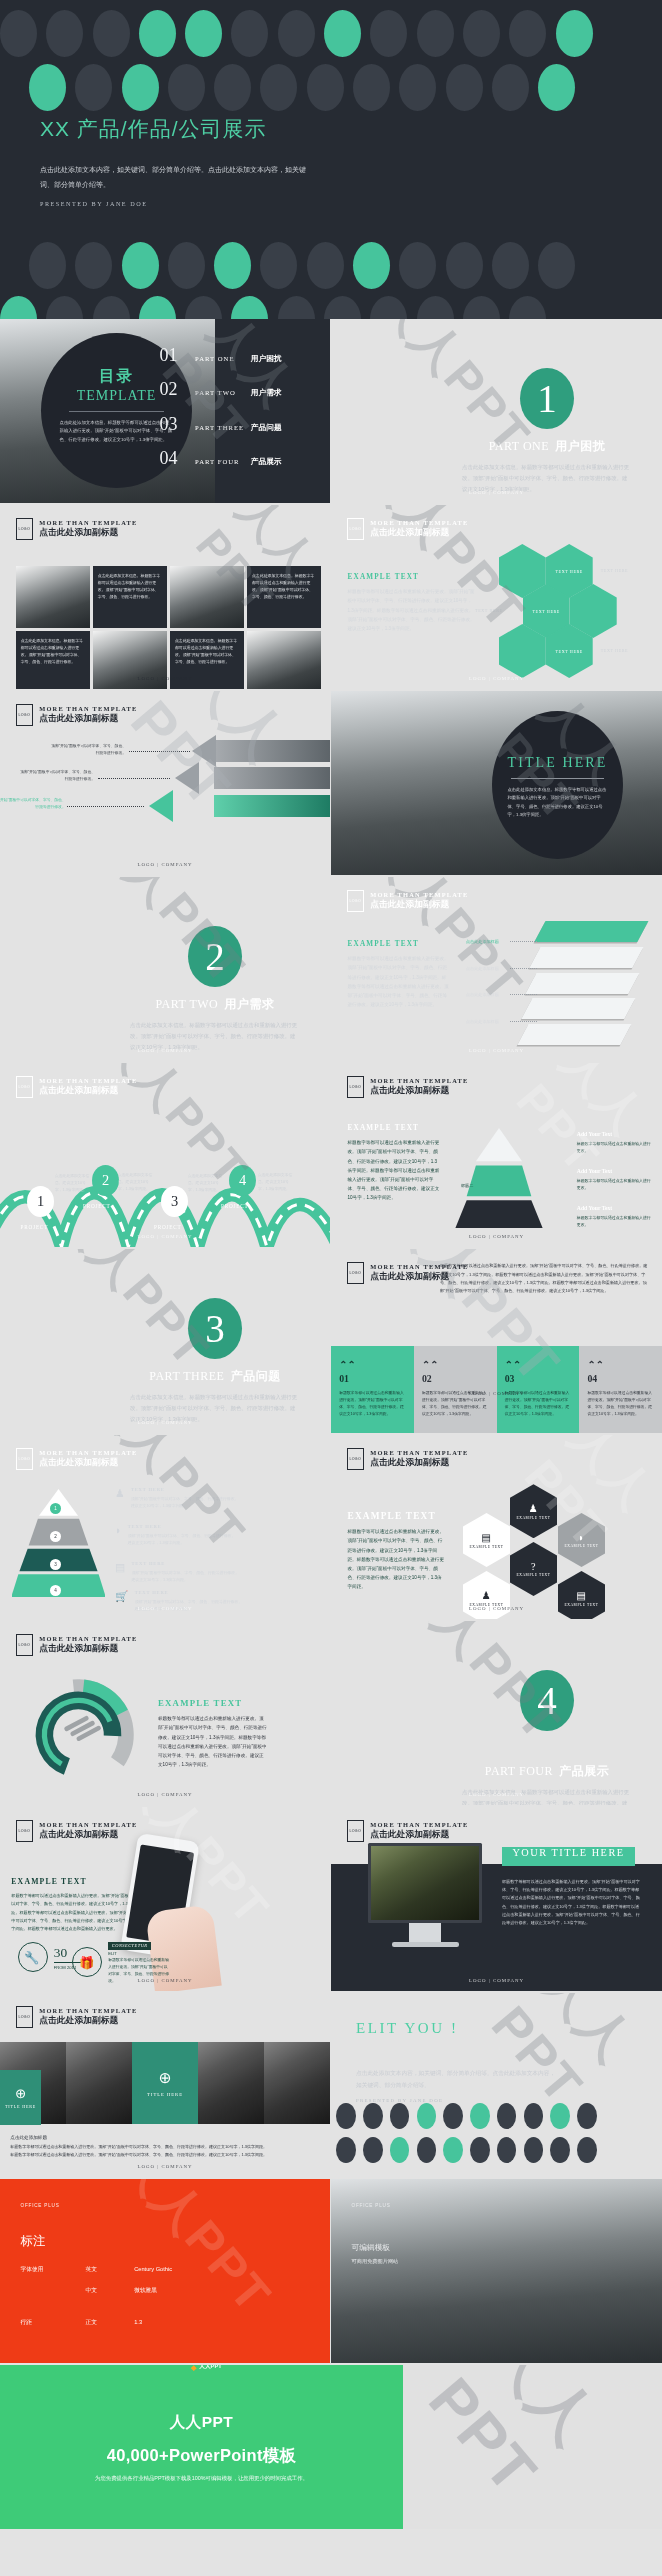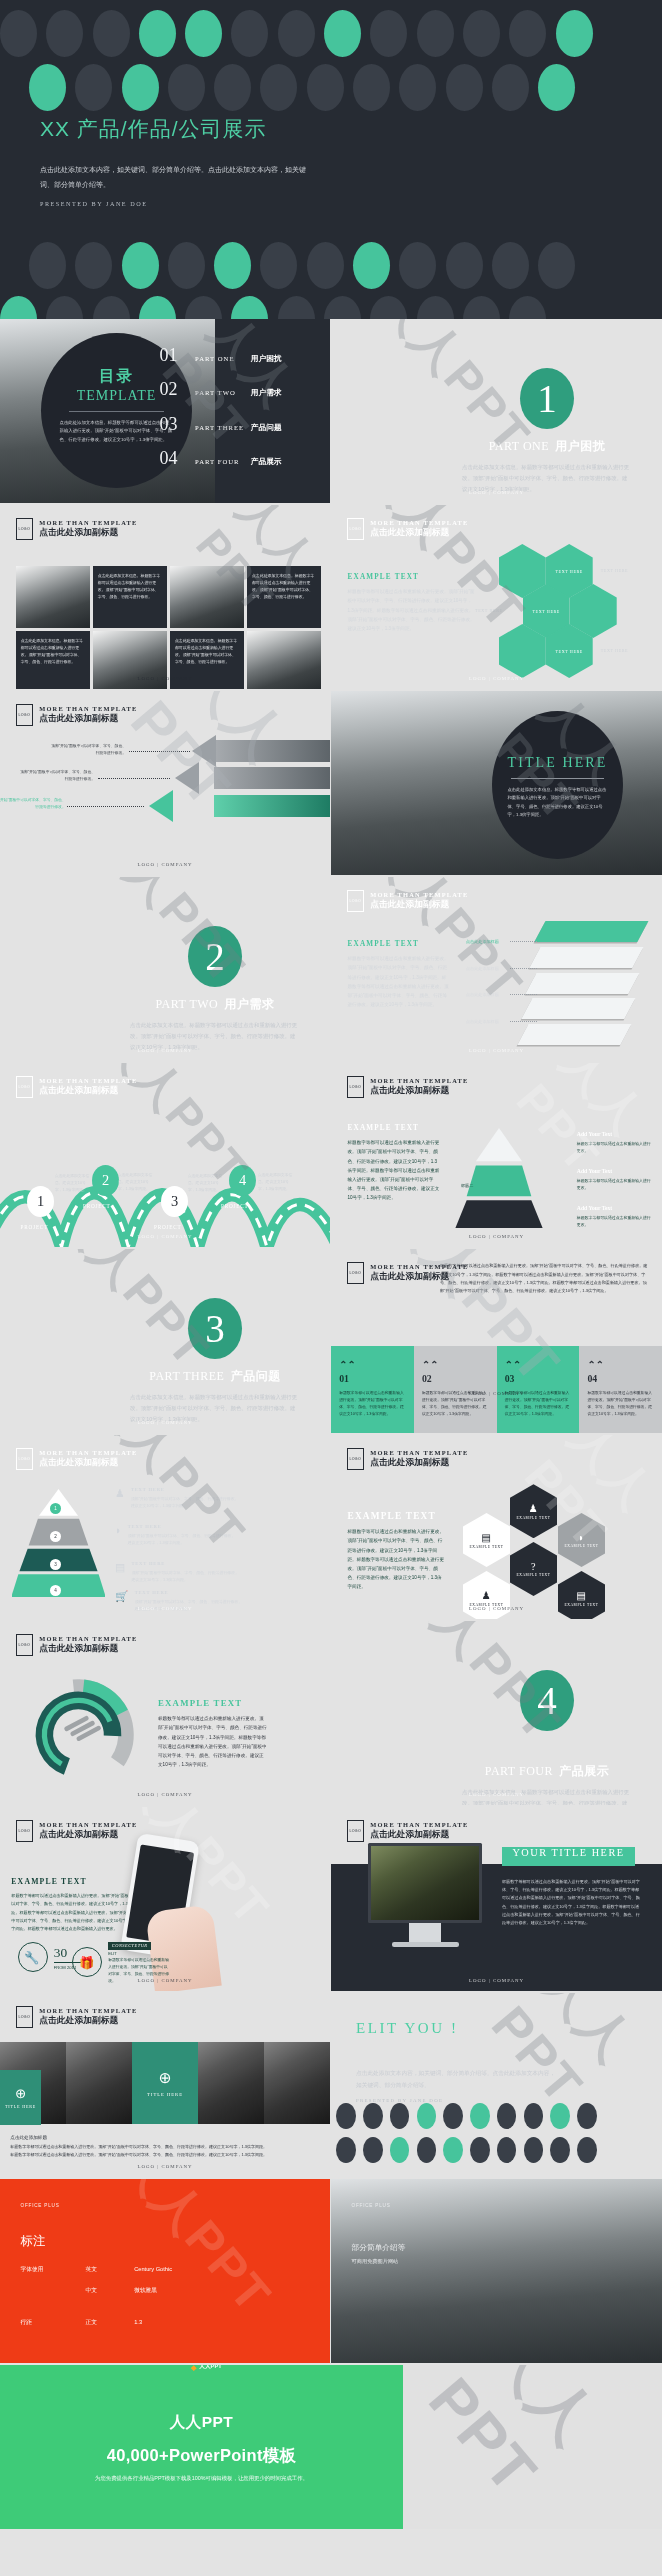--- a/index.html
+++ b/index.html
@@ -804,21 +804,21 @@
           <span style="min-width:21.6px;">正文</span>
           <span>1.3</span>
         </div>
       </div>
     </div>
 
     <div class="thumb">
       <div class="photo mount" style="position:absolute;inset:0;"></div>
       <div style="position:absolute;left:20.6px;top:24px;color:#e9ebed;">
         <div style="font-size:4.6px;letter-spacing:0.8px;">OFFICE PLUS</div>
-        <div style="font-size:7.7px;margin-top:35px;">部分简单介绍等</div>
+        <div style="font-size:7.7px;margin-top:35px;">可编辑模板</div>
         <div style="font-size:5.2px;margin-top:5.2px;">可商用免费图片网站</div>
       </div>
     </div>
 
   </div>
 
   <div class="banner">
     <div class="right">
       <div class="wm" style="left:31px;top:5.2px;font-size:62px;color:rgba(150,154,160,.45);">人人PPT</div>
     </div>

